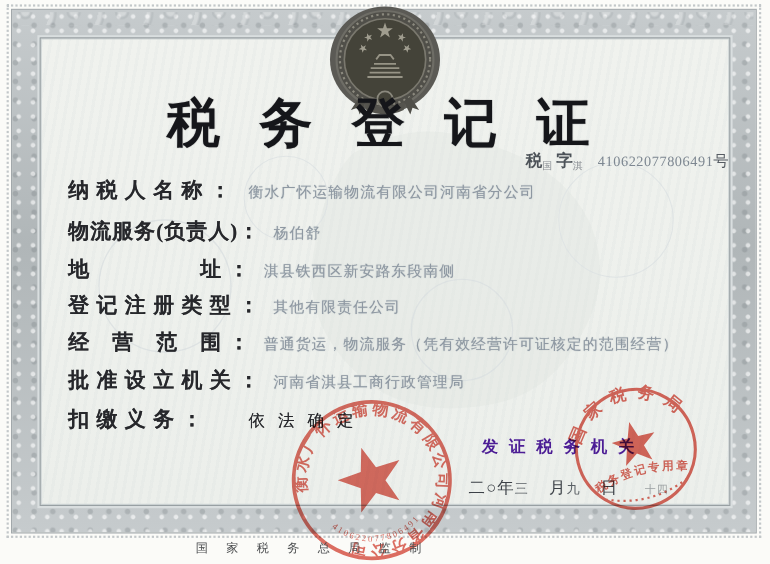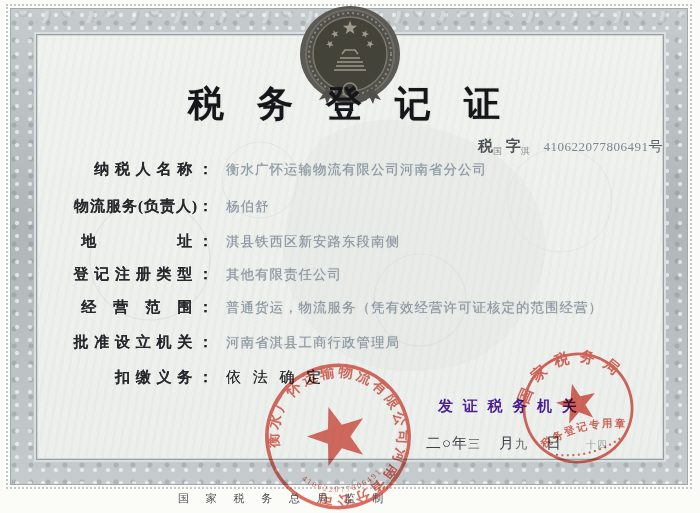--- a/index.html
+++ b/index.html
@@ -38,34 +38,34 @@
     box-shadow:0 0 0 2px #d9dedf, inset 0 0 0 1px #cfd5d6;
     box-sizing:border-box;
   }
   
   .wm{position:absolute;pointer-events:none;}
   
   .emblem{position:absolute;left:293px;top:4px;width:114px;height:102px;}
   
   .title{
     position:absolute;left:0;top:80px;width:700px;text-align:center;
-    font-size:36px;font-weight:bold;color:#15161a;letter-spacing:12px;
+    font-size:48px;font-weight:bold;color:#15161a;letter-spacing:12px;
     text-shadow:0 0 1px rgba(20,20,25,.55);
   }
   
   .serial{position:absolute;left:478px;top:137px;width:205px;color:#5d646c;font-size:15px;white-space:nowrap;}
   .serial .big{font-weight:bold;color:#4c5258;}
   .serial .sub{font-size:9px;color:#8b9095;vertical-align:-3px;letter-spacing:0;}
   .serial .num{font-size:13px;color:#7d8791;letter-spacing:.5px;margin-left:10px;}
   .serial .suf{font-size:14px;color:#565c63;}
   
   .row{position:absolute;left:62px;white-space:nowrap;}
   .row .lab{
-    display:inline-block;min-width:152px;font-size:15px;font-weight:bold;color:#26272b;
-    letter-spacing:1px;text-shadow:0 0 .5px rgba(30,30,35,.6);text-align:right;
+    display:inline-block;min-width:152px;font-size:19px;font-weight:bold;color:#26272b;
+    letter-spacing:1px;text-shadow:0 0 .5px rgba(30,30,35,.6);
   }
   .row .val{
     display:inline-block;margin-left:8px;font-size:13.5px;color:#8e98a2;letter-spacing:1px;
     text-shadow:0 0 1px rgba(150,160,170,.7);
   }
   .row .val.print{font-size:15px;font-weight:normal;color:#26272b;letter-spacing:4px;text-shadow:0 0 .5px rgba(30,30,35,.6);}
   
   .issuer{position:absolute;left:438px;top:397px;font-size:15px;font-weight:bold;color:#4c1d95;letter-spacing:3px;white-space:nowrap;}
   .dateline{position:absolute;left:426px;top:434px;font-size:15px;color:#3c4147;white-space:nowrap;letter-spacing:1px;}
   .dateline .small{font-size:12px;color:#5a6065;}

